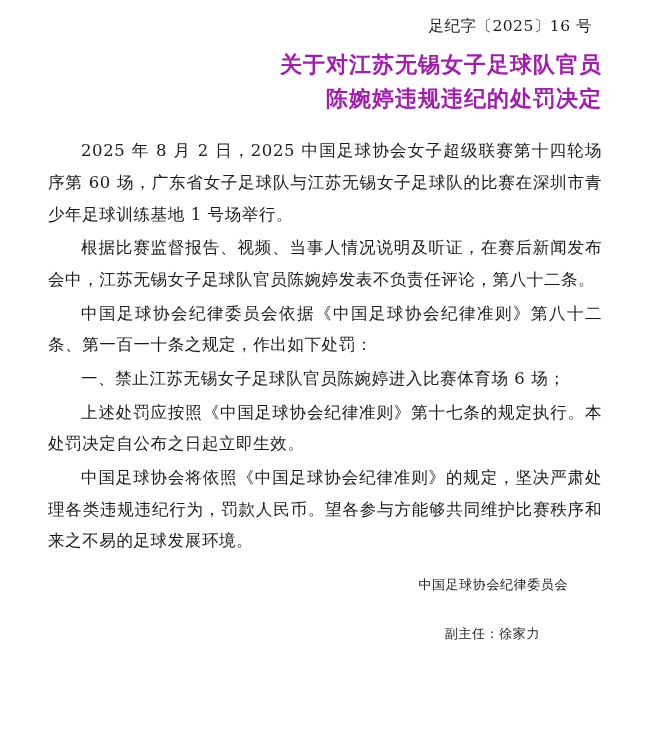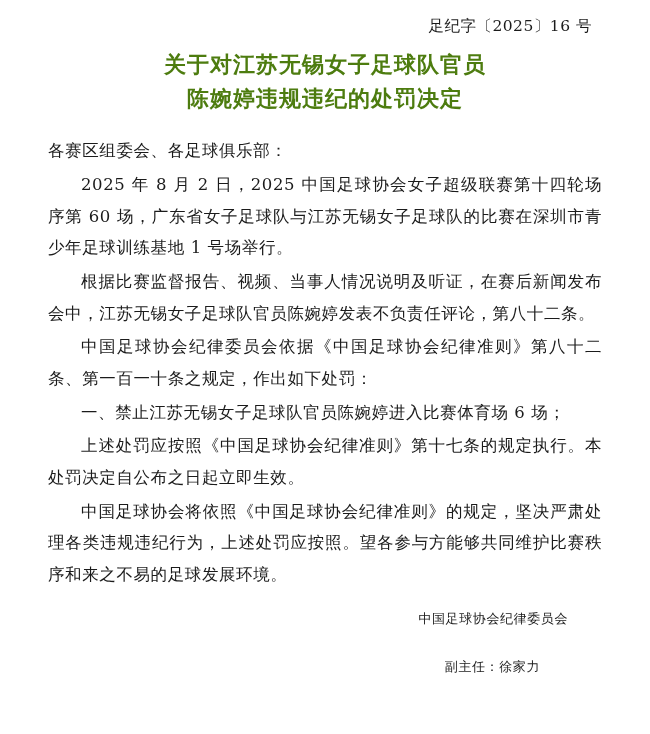--- a/index.html
+++ b/index.html
@@ -22,27 +22,27 @@
     padding: 10px 48px 0 48px;
   }
   .doc-number {
     text-align: right;
     font-size: 15.5px;
     letter-spacing: 0.5px;
     margin: 6px 10px 10px 0;
     color: #1b1b1b;
   }
   .title {
-    text-align: center;
+    text-align: right;
     font-weight: bold;
     font-size: 22px;
     line-height: 1.55;
     letter-spacing: 1px;
     margin: 6px 0 20px 0;
-    color: #4d7c0f;
+    color: #a21caf;
   }
   .title .line {
     display: block;
   }
   .body-text {
     font-size: 16.5px;
     line-height: 1.92;
     letter-spacing: 0.6px;
     text-align: justify;
     text-justify: inter-ideograph;
@@ -79,27 +79,26 @@
 <div class="page">
 
   <div class="doc-number">足纪字〔2025〕16 号</div>
 
   <div class="title">
     <span class="line">关于对江苏无锡女子足球队官员</span>
     <span class="line">陈婉婷违规违纪的处罚决定</span>
   </div>
 
   <div class="body-text">
-    <p class="p-noindent">各赛区组委会、各足球俱乐部：</p>
     <p class="p-indent">2025 年 8 月 2 日，2025 中国足球协会女子超级联赛第十四轮场序第 60 场，广东省女子足球队与江苏无锡女子足球队的比赛在深圳市青少年足球训练基地 1 号场举行。</p>
     <p class="p-indent">根据比赛监督报告、视频、当事人情况说明及听证，在赛后新闻发布会中，江苏无锡女子足球队官员陈婉婷发表不负责任评论，第八十二条。</p>
     <p class="p-indent">中国足球协会纪律委员会依据《中国足球协会纪律准则》第八十二条、第一百一十条之规定，作出如下处罚：</p>
     <p class="p-indent">一、禁止江苏无锡女子足球队官员陈婉婷进入比赛体育场 6 场；</p>
     <p class="p-indent">上述处罚应按照《中国足球协会纪律准则》第十七条的规定执行。本处罚决定自公布之日起立即生效。</p>
-    <p class="p-indent">中国足球协会将依照《中国足球协会纪律准则》的规定，坚决严肃处理各类违规违纪行为，上述处罚应按照。望各参与方能够共同维护比赛秩序和来之不易的足球发展环境。</p>
+    <p class="p-indent">中国足球协会将依照《中国足球协会纪律准则》的规定，坚决严肃处理各类违规违纪行为，罚款人民币。望各参与方能够共同维护比赛秩序和来之不易的足球发展环境。</p>
   </div>
 
   <div class="signature">
     <div class="sig-line">中国足球协会纪律委员会</div>
     <div class="sig-line deputy">副主任：徐家力</div>
 
   </div>
 
 </div>
 

